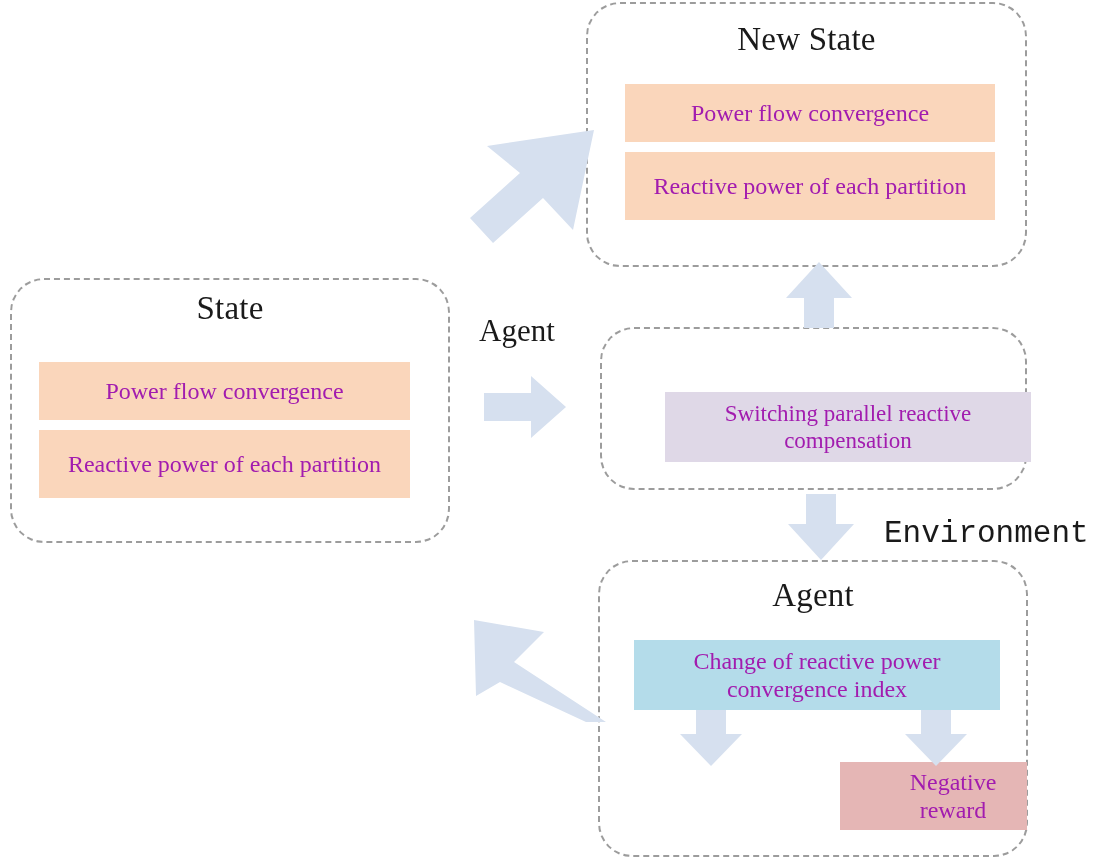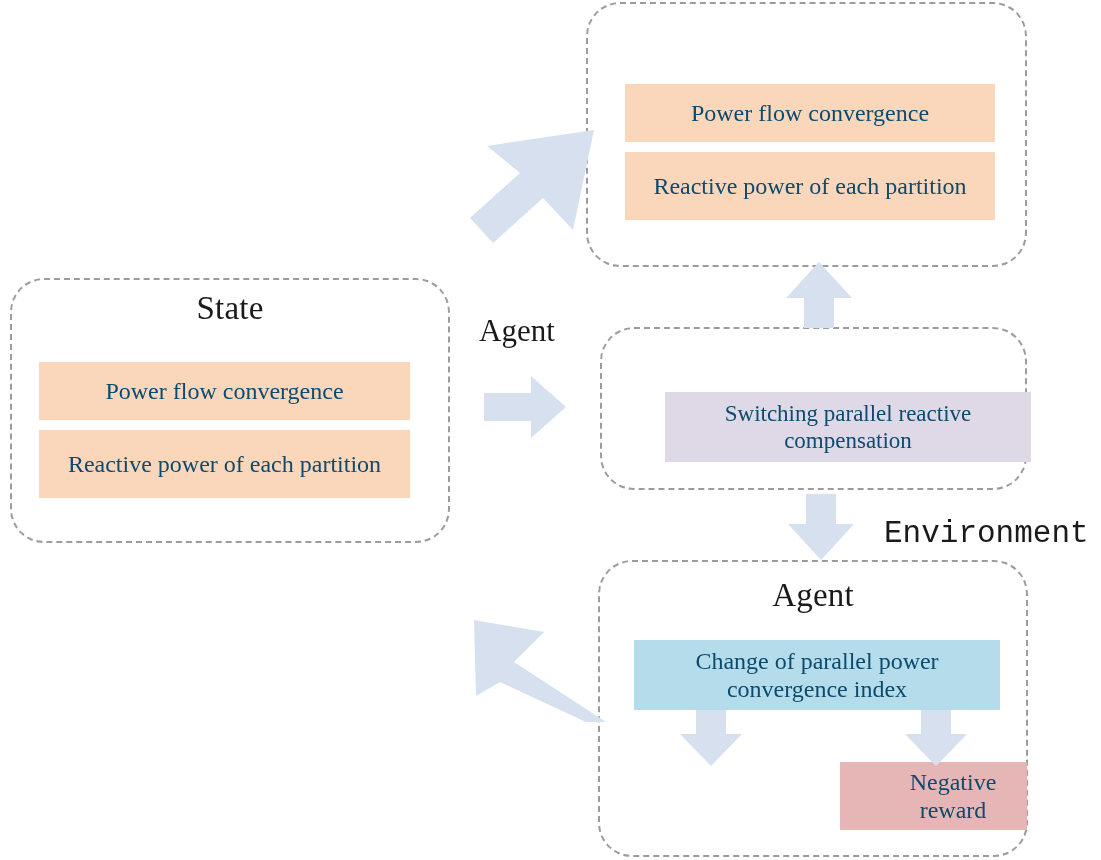--- a/index.html
+++ b/index.html
@@ -42,21 +42,21 @@
   
   .bar {
     position: absolute;
     box-sizing: border-box;
     display: flex;
     align-items: center;
     justify-content: center;
     text-align: center;
     font-size: 24px;
     line-height: 1.18;
-    color: #0c4a6e;
+    color: #a21caf;
     padding: 2px 6px;
   }
   .bar.small { font-size: 23px; }
 
   
   .side-label {
     position: absolute;
     font-size: 31px;
     color: #1a1a1a;
     white-space: nowrap;
@@ -67,34 +67,35 @@
     position: absolute;
     overflow: visible;
   }
 </style>
 </head>
 <body>
 
 <div id="canvas">
 
   <div class="dashed-box" style="left:586px; top:2px; width:441px; height:265px;"></div>
+  <div class="box-title" style="left:586px; top:22px; width:441px;">New State</div>
   <div class="bar" style="left:625px; top:84px; width:370px; height:58px; background:#FAD6BB;">Power flow convergence</div>
   <div class="bar" style="left:625px; top:152px; width:370px; height:68px; background:#FAD6BB;">Reactive power of each partition</div>
 
   <div class="dashed-box" style="left:10px; top:278px; width:440px; height:265px;"></div>
   <div class="box-title" style="left:10px; top:291px; width:440px;">State</div>
   <div class="bar" style="left:39px; top:362px; width:371px; height:58px; background:#FAD6BB;">Power flow convergence</div>
   <div class="bar" style="left:39px; top:430px; width:371px; height:68px; background:#FAD6BB;">Reactive power of each partition</div>
 
   <div class="dashed-box" style="left:600px; top:327px; width:427px; height:163px;"></div>
   <div class="bar small" style="left:634px; top:392px; width:366px; height:70px; background:#DFD8E7;margin-left:31px;">Switching parallel reactive compensation</div>
 
   <div class="dashed-box" style="left:598px; top:560px; width:430px; height:297px;"></div>
   <div class="box-title" style="left:598px; top:578px; width:430px;">Agent</div>
-  <div class="bar" style="left:634px; top:640px; width:366px; height:70px; background:#B4DCEA;">Change of parallel power convergence index</div>
+  <div class="bar" style="left:634px; top:640px; width:366px; height:70px; background:#B4DCEA;">Change of reactive power convergence index</div>
   <div class="bar" style="left:840px; top:762px; width:187px; height:68px; background:#E5B6B5;padding-left:45px;">Negative reward</div>
 
   <div class="side-label" style="left:479px; top:313px;">Agent</div>
   <div class="side-label" style="left:884px; top:516px;font-family:Liberation Mono, monospace;">Environment</div>
 
   <svg class="arrow-svg" style="left:484px; top:376px;" width="82" height="64" viewBox="0 0 82 64">
     <polygon points="0,17 47,17 47,0 82,31 47,62 47,45 0,45" fill="#D6E0EF"></polygon>
   </svg>
 
   <svg class="arrow-svg" style="left:786px; top:262px;" width="66" height="66" viewBox="0 0 66 66">

